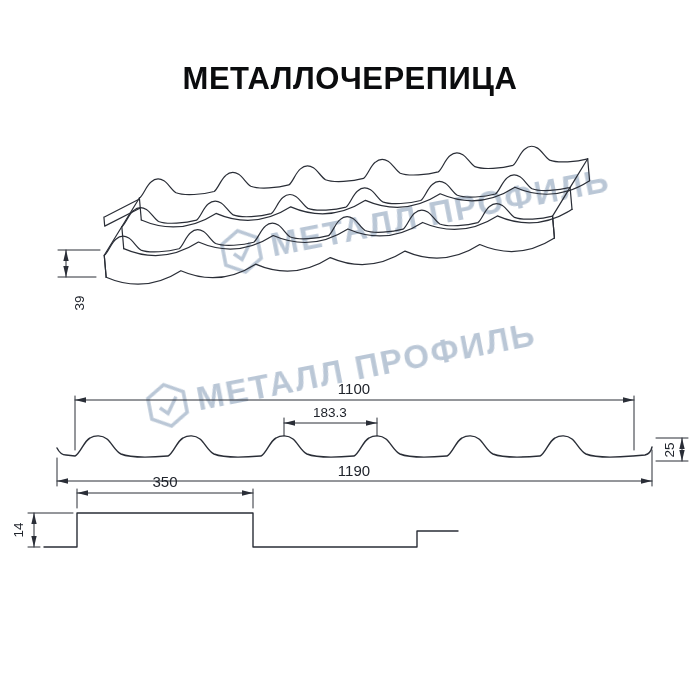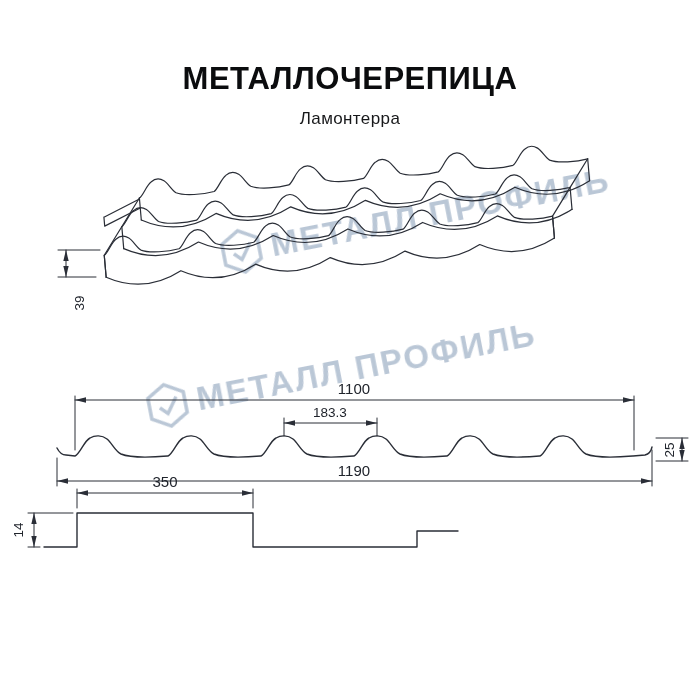--- a/index.html
+++ b/index.html
@@ -14,21 +14,20 @@
   .wmtext{font-family:"Liberation Sans",sans-serif;font-size:33px;font-weight:700;
           letter-spacing:2px;stroke:none;}
 </style>
 </head>
 <body>
 
 <div class="page">
 
   <div class="hdr">
     <div class="title">МЕТАЛЛОЧЕРЕПИЦА</div>
-    <div class="subtitle">Ламонтерра</div>
   </div>
 
   <svg width="700" height="700" viewBox="0 0 700 700">
     <defs>
       <marker id="arr" markerWidth="12" markerHeight="8" refX="11" refY="4" orient="auto-start-reverse" markerUnits="userSpaceOnUse">
         <path d="M11,4 L0,1.3 L0,6.7 Z" fill="#2a2e37"></path>
       </marker>
 
       <g id="trow">
         <path d="M0,0 c4,-2 8,-12 13,-15 c4,-3 9,-3 13,0 c4,3 7,10 11,13 c8,4 27,4 38,2

